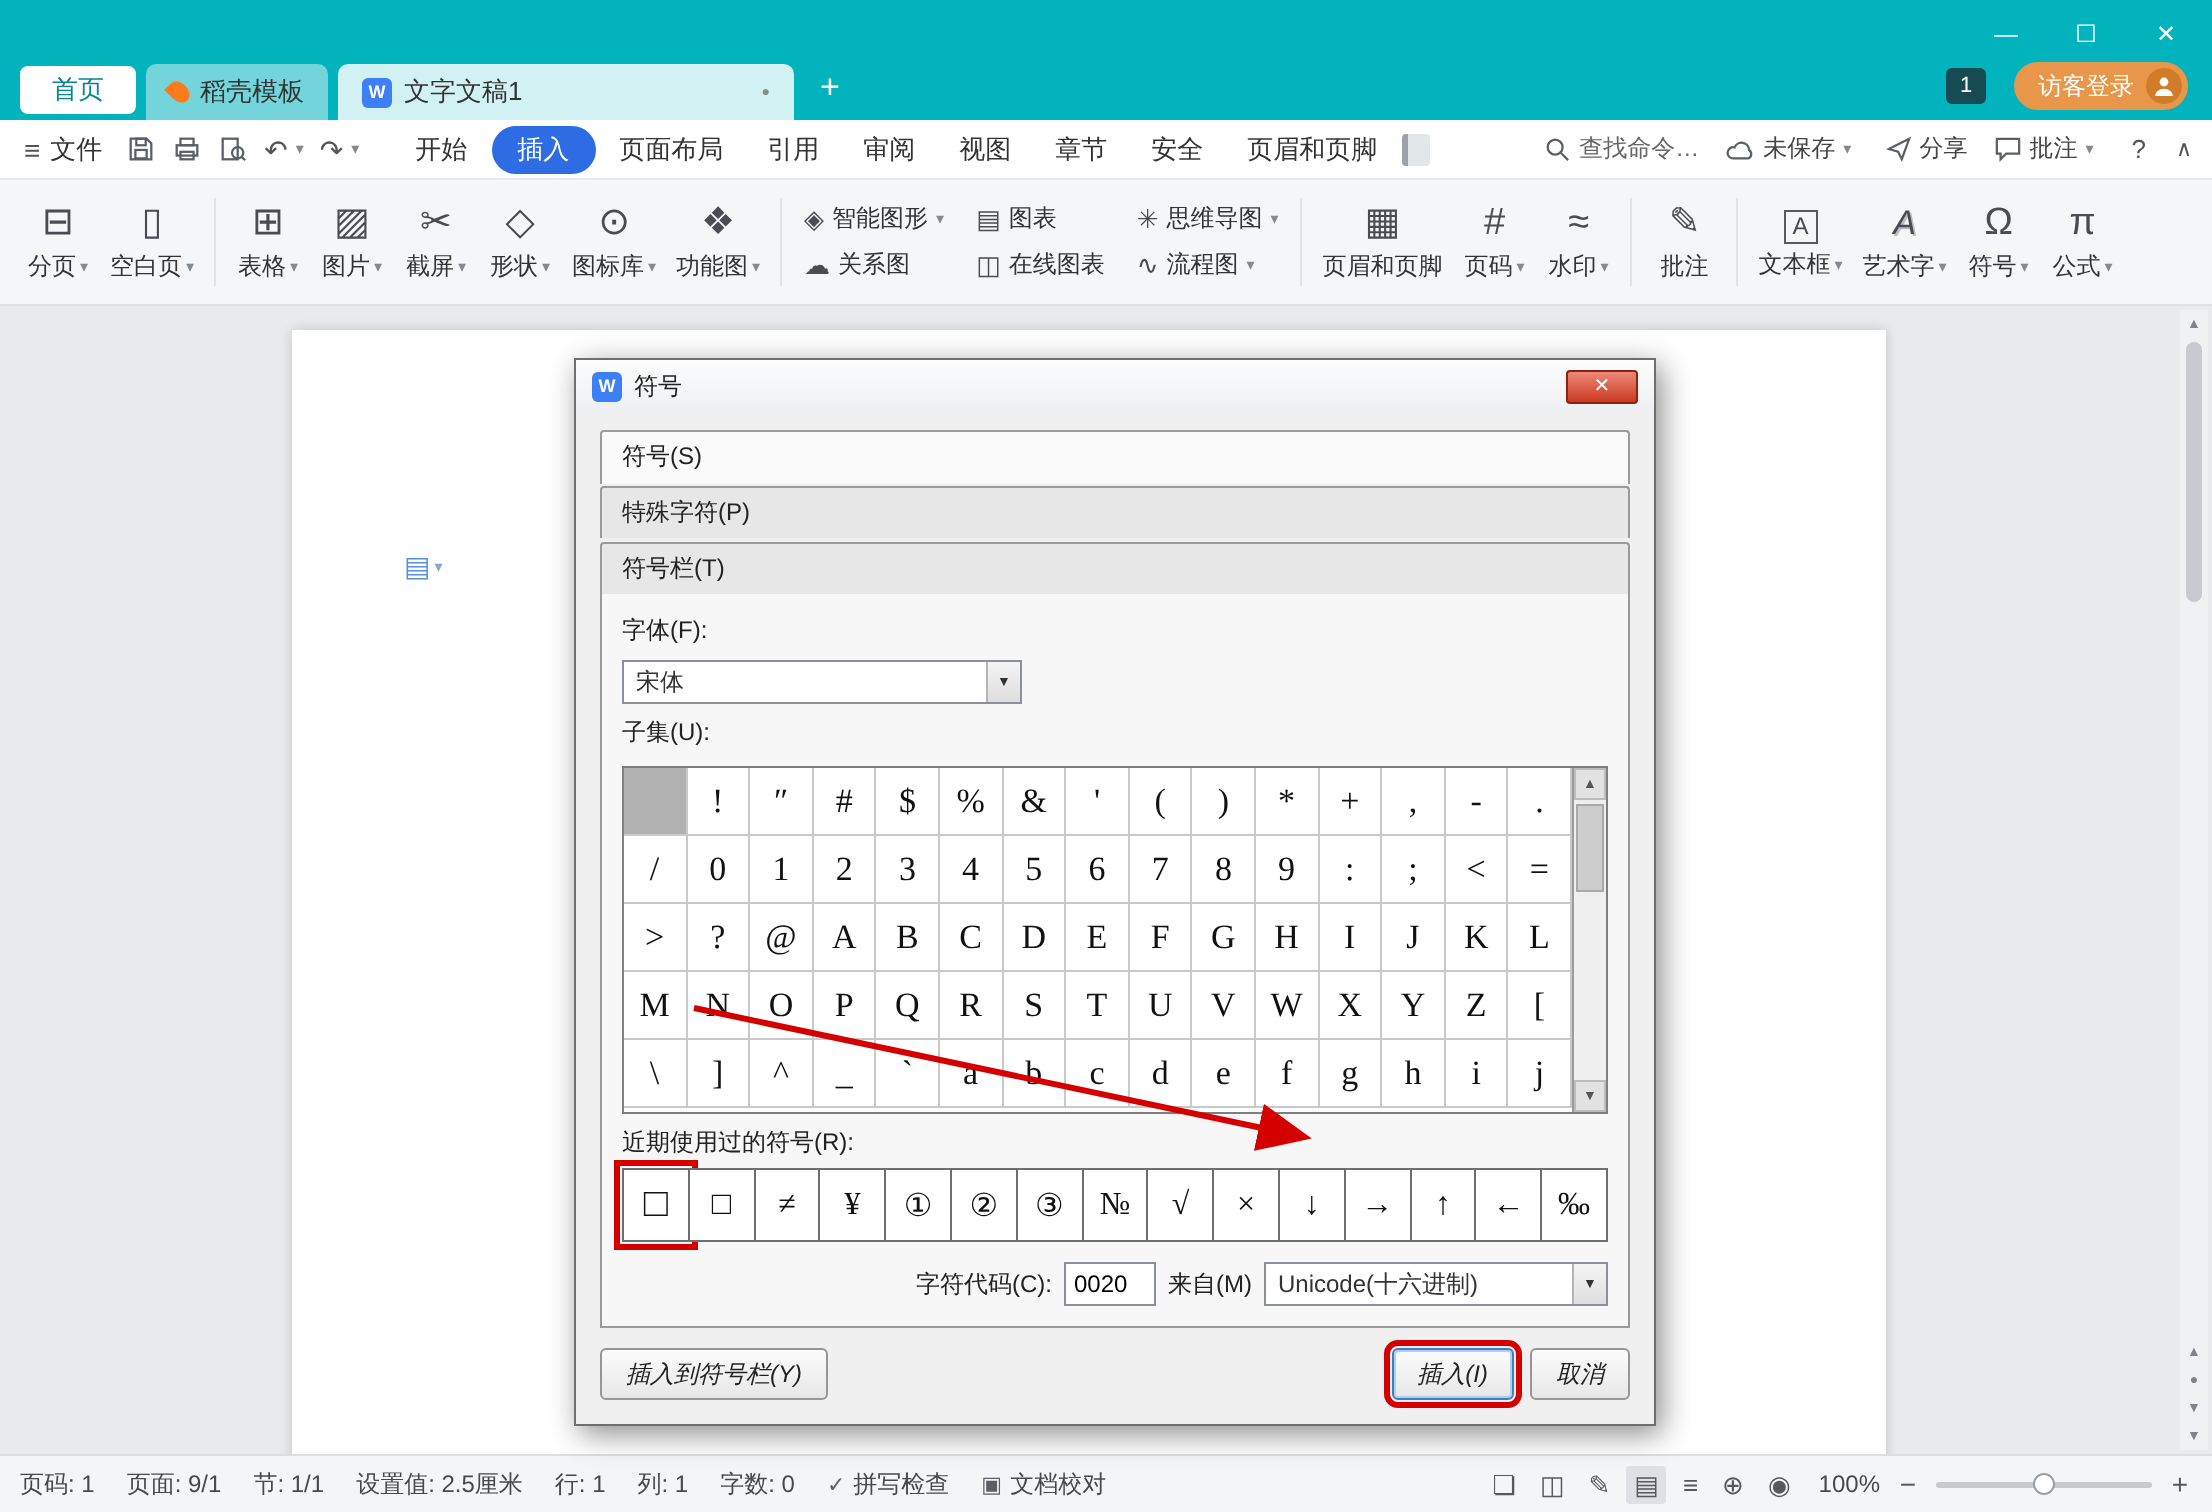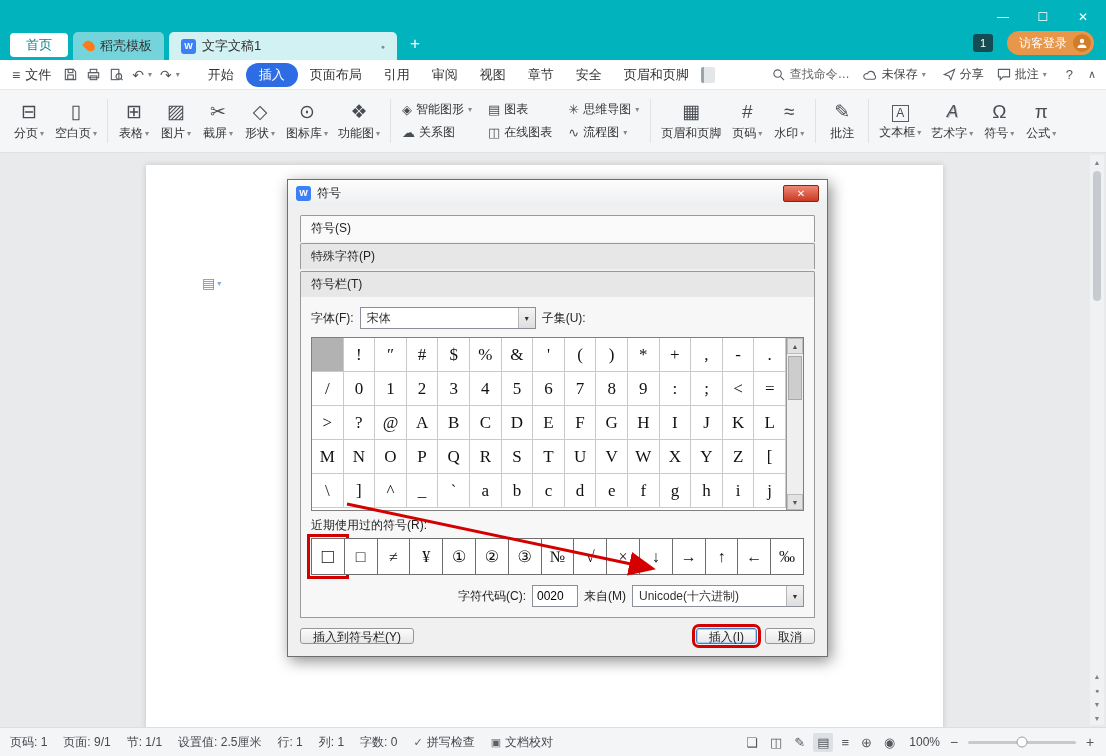--- a/index.html
+++ b/index.html
@@ -82,44 +82,44 @@
 
   
   .dialog { position:absolute; left:287px; top:179px; width:541px; z-index:20; background:#f0f0f0; border:1px solid #6f6f6f; box-shadow:3px 4px 14px rgba(0,0,0,.45); padding:0 12px 12px; }
   .dlg-titlebar { height:26px; margin:0 -12px; display:flex; align-items:center; gap:6px; padding:0 8px; background:linear-gradient(#fdfdfd,#edeff2); }
   .dlg-title { font-size:12px; color:#222; }
   .dlg-close { margin-left:auto; width:36px; height:17px; background:linear-gradient(#ee8877,#c93a22); border:1px solid #8e2212; border-radius:2px; color:#fff; font-size:10px; display:flex; align-items:center; justify-content:center; }
   .dlg-tabs { display:flex; gap:2px; margin-top:8px; position:relative; z-index:2;flex-direction:column; }
   .dlg-tab { padding:4px 10px; font-size:12px; border:1px solid #9a9a9a; border-bottom:none; background:#e7e7e7; border-radius:2px 2px 0 0; color:#222; }
   .dlg-tab.active { background:#fafafa; position:relative; top:1px; padding-bottom:5px; }
   .tab-page { border:1px solid #9a9a9a; background:#f7f7f7; padding:10px; margin-top:-1px; }
-  .combo-row { display:flex; align-items:center; gap:6px; }
+  .combo-row { display:flex; gap:6px;flex-direction:column; }
   .dlg-label { font-size:12px; color:#222; white-space:nowrap; }
   .combo { height:22px; background:#fff; border:1px solid #8a8f99; display:flex; align-items:center; }
   .combo .val { flex:1; padding:0 6px; font-size:12px; overflow:hidden; white-space:nowrap; }
   .combo .cbtn { width:17px; align-self:stretch; background:linear-gradient(#f4f4f4,#dedede); border-left:1px solid #b5b5b5; font-size:7px; color:#333; display:flex; align-items:center; justify-content:center; }
-  .combo.w-font { width:176px; }
+  .combo.w-font { width:200px; }
   .combo.w-subset { flex:1; }
   .combo.w-from { width:172px; }
   .grid-wrap { display:flex; margin-top:8px; border:1px solid #7f7f7f; background:#fff; height:174px; overflow:hidden; }
   .char-grid { flex:1; display:grid; grid-template-columns:repeat(15,1fr); grid-auto-rows:34px; }
   .gcell { border-right:1px solid #c9c9c9; border-bottom:1px solid #c9c9c9; display:flex; align-items:center; justify-content:center; font-family:"Liberation Serif",serif; font-size:17px; color:#111; }
   .gcell.sel { background:#b2b2b2; }
   .grid-scrollbar { width:17px; border-left:1px solid #9a9a9a; background:#efefef; display:flex; flex-direction:column; }
   .gsb-btn { height:16px; background:#e2e2e2; border:1px solid #bcbcbc; font-size:7px; color:#555; display:flex; align-items:center; justify-content:center; }
   .gsb-thumb { height:44px; margin:2px 1px; background:#cdcdcd; border:1px solid #a9a9a9; }
   .gsb-track { flex:1; }
   .recent-label { margin-top:6px; font-size:12px; color:#222; }
   .recent-row { display:flex; margin-top:4px; height:37px; }
   .rcell { flex:1; border:1px solid #6e6e6e; margin-left:-1px; background:#fff; display:flex; align-items:center; justify-content:center; font-family:"Liberation Serif",serif; font-size:16px; color:#111; }
   .rcell:first-child { margin-left:0; font-size:20px; }
   .code-row { display:flex; align-items:center; gap:6px; margin-top:10px; justify-content:flex-end; }
   .code-input { width:46px; height:22px; border:1px solid #8a8f99; background:#fff; font-size:12px; padding:0 4px; font-family:"Liberation Sans",sans-serif; }
   .dlg-buttons { display:flex; gap:8px; margin-top:10px; align-items:center; }
-  .btn { height:16px; padding:0 12px; font-size:12px; background:linear-gradient(#fcfcfc,#e7e7e7); border:1px solid #969696; border-radius:3px; color:#222; white-space:nowrap; }
+  .btn { height:26px; padding:0 12px; font-size:12px; background:linear-gradient(#fcfcfc,#e7e7e7); border:1px solid #969696; border-radius:3px; color:#222; white-space:nowrap;font-style:italic; }
   .btn.primary { border:1px solid #3e7fbf; box-shadow:inset 0 0 0 1px #aecff0; }
   .dlg-spacer { flex:1; }
 
   
   .red-ring { outline:3px solid #d40000; outline-offset:1px; }
   .anno-svg { position:absolute; left:0; top:0; width:1106px; height:756px; pointer-events:none; z-index:40; }
 </style>
 </head>
 <body>
 

